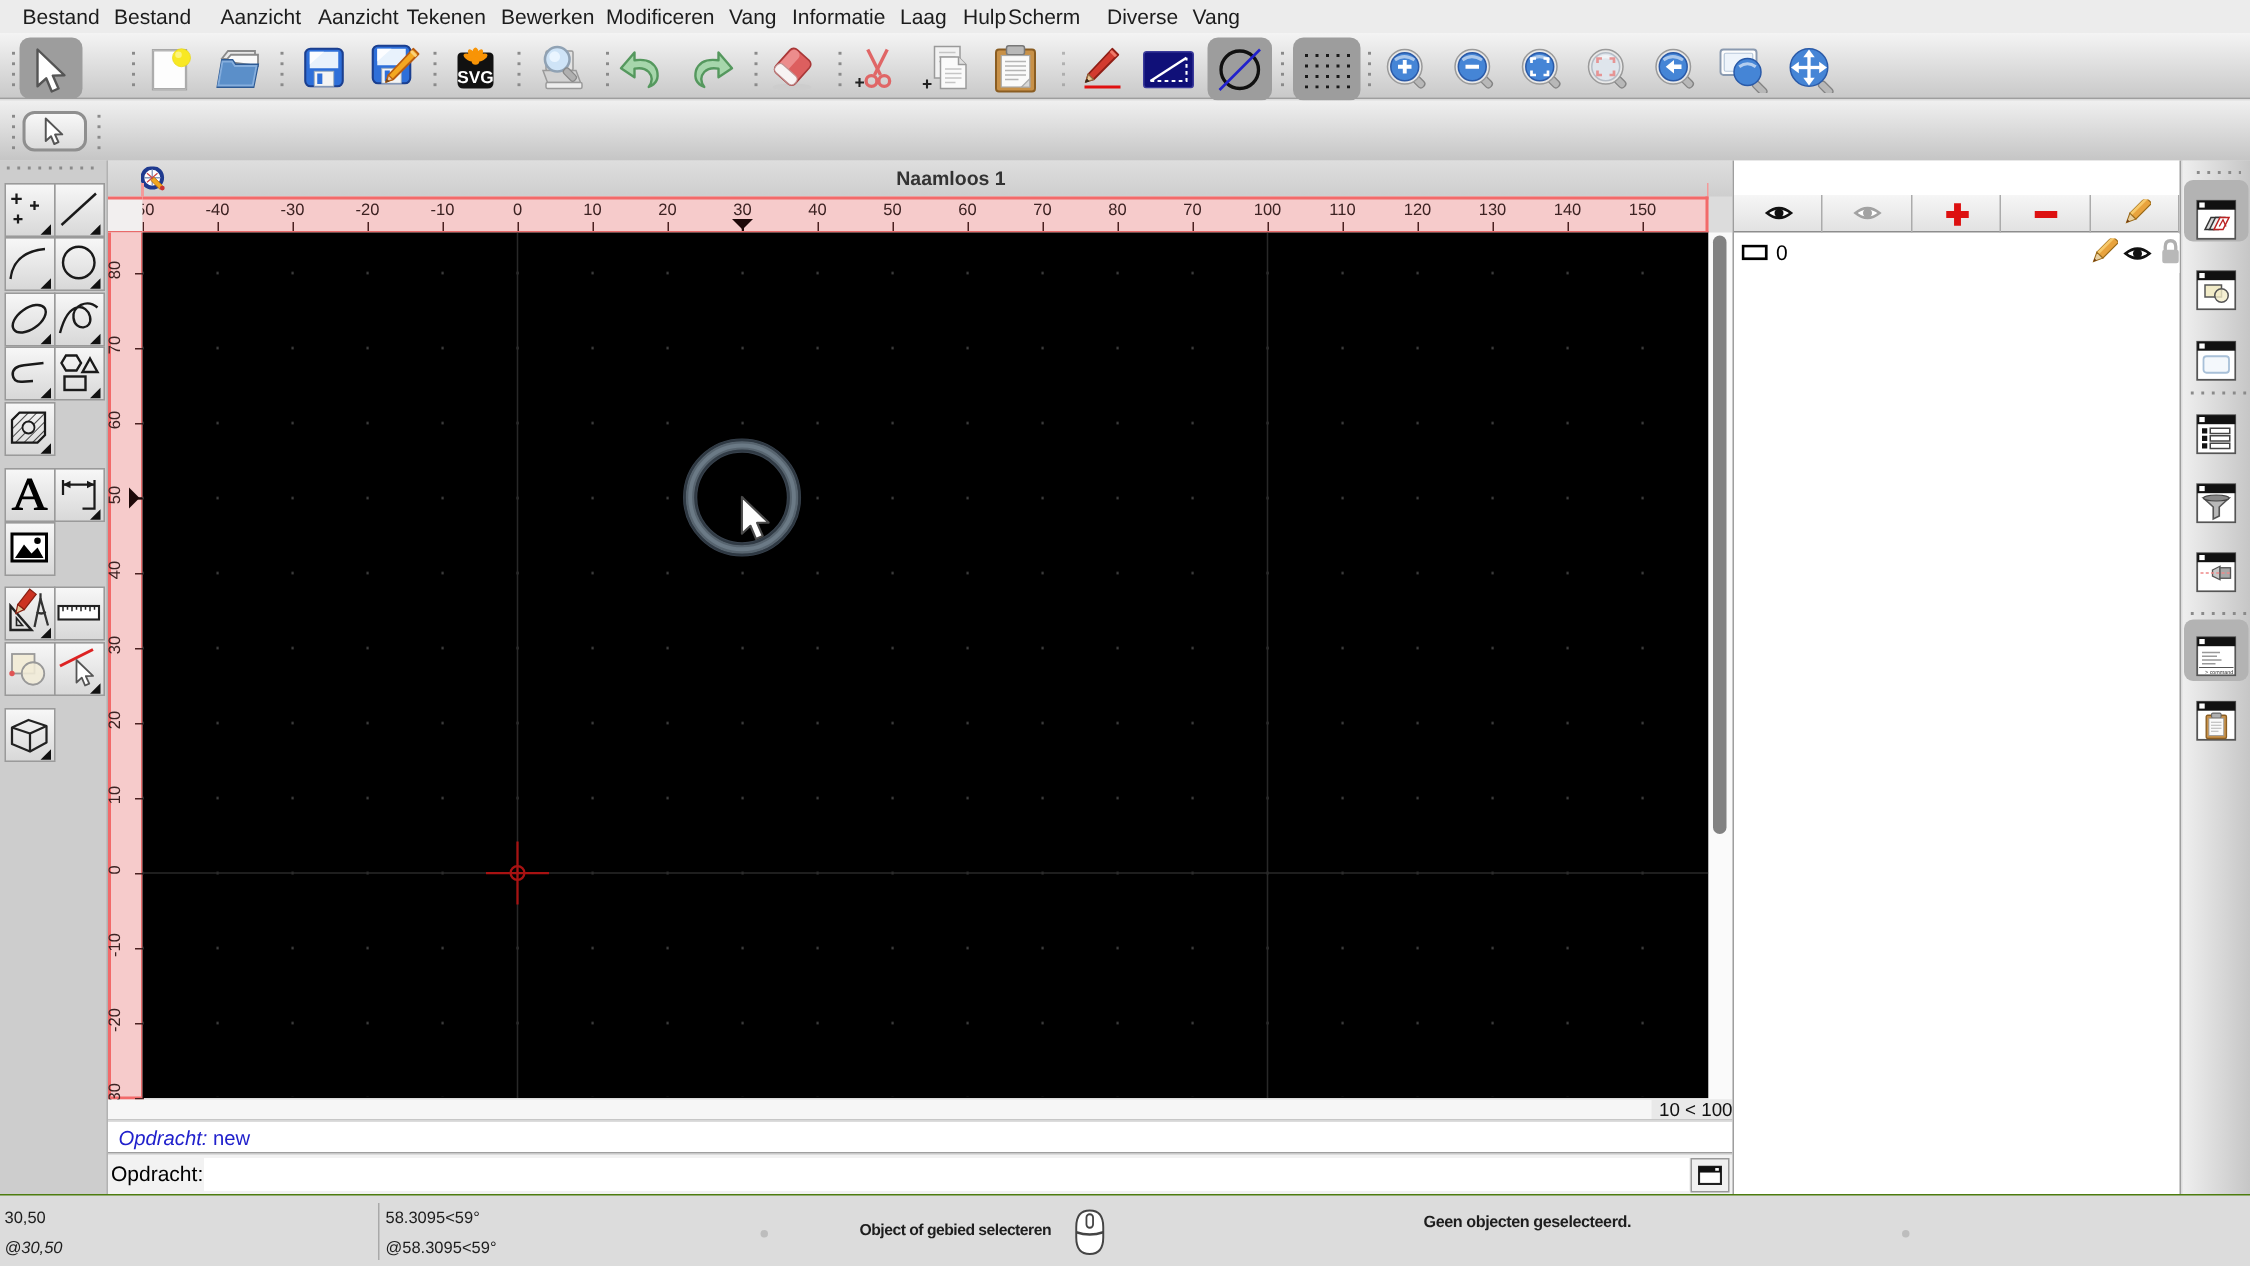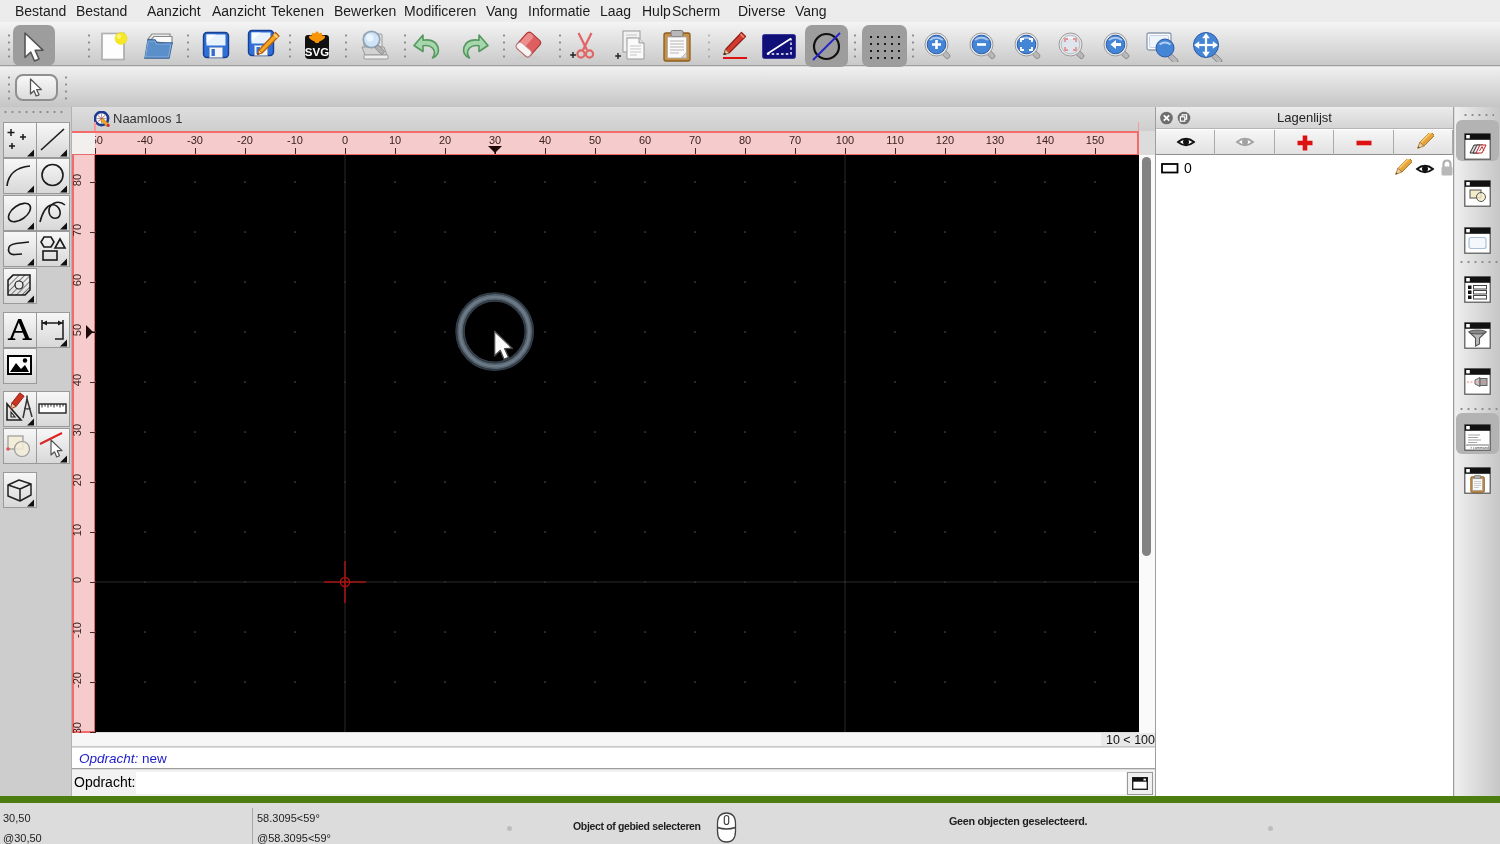--- a/index.html
+++ b/index.html
@@ -37,21 +37,21 @@
   
   #panel { left:1155px; top:107px; width:299px; height:689px; background:#fff; border-left:1px solid #9e9e9e; border-right:1px solid #9e9e9e; }
   #ptitle { position:absolute; left:0; top:0; width:297px; height:22px; background:linear-gradient(#ececec,#d4d4d4); border-bottom:1px solid #b5b5b5; font-size:13px; color:#222; }
   #ptools { position:absolute; left:0; top:23px; width:297px; height:25px; background:linear-gradient(#f6f6f6,#e2e2e2); border-bottom:1px solid #8d8d8d; }
   .pcell { position:absolute; top:0; width:59.4px; height:25px; border-right:1px solid #ababab; }
   #prow { position:absolute; left:0; top:49px; width:297px; height:26px; background:#fff; font-size:14px; color:#000; }
   
   #strip { left:1455px; top:107px; width:45px; height:689px; background:linear-gradient(90deg,#efefef,#c6c6c6); }
   .stripsel { position:absolute; left:1px; width:43px; height:41px; background:#b3b3b3; border-radius:6px; }
   
-  #statusbar { left:0; top:796px; width:1500px; height:48px; background:#dcdcdc; border-top:7px solid #4d7c0f; font-size:11px; color:#1e1e1e; }
+  #statusbar { left:0; top:796px; width:1500px; height:48px; background:#dcdcdc; border-top:1px solid #4d7c0f; font-size:11px; color:#1e1e1e; }
   #statusbar div { position:absolute; white-space:nowrap; }
 </style>
 </head>
 <body>
   <div id="menubar" class="abs">
     <span style="left:15px">Bestand</span>
     <span style="left:76px">Bestand</span>
     <span style="left:147px">Aanzicht</span>
     <span style="left:212px">Aanzicht</span>
     <span style="left:271px">Tekenen</span>
@@ -430,21 +430,21 @@
 <circle cx="7.5" cy="7.5" r="6.6" fill="#fff" stroke="#1f3a8f" stroke-width="2.6"></circle>
 <g stroke="#8899bb" stroke-width="0.9">
         <path d="M 7.5 2 V 13 M 2 7.5 H 13"></path>
       </g>
 <path d="M 4 4.5 L 11 10.5 M 11 4.5 L 4 10.5" stroke="#cc4444" stroke-width="0.8"></path>
 <rect x="8.2" y="7.6" width="8.5" height="3" rx="0.6" transform="rotate(45 9 8)" fill="#f0a81f" stroke="#c07010" stroke-width="0.6"></rect>
 <circle cx="14.2" cy="14.4" r="1.6" fill="#cc3333"></circle>
 </svg>
 <div style="position:absolute;left:22px;top:15px;width:1.5px;height:9px;background:#f49a9a;"></div>
 <div style="position:absolute;left:1065.5px;top:15px;width:1.5px;height:9px;background:#f49a9a;"></div>
-    <div style="position:absolute;left:41px;right:0;top:4px;">Naamloos 1</div>
+    <div style="position:absolute;left:41px;right:0;top:4px;text-align:center;font-weight:bold;">Naamloos 1</div>
   </div>
   <div id="corner" class="abs"></div>
   <div id="hruler" class="abs">
     <span class="rlab" style="left:-15px;top:1px;width:30px;text-align:center;">-50</span>
     <div class="rtick" style="left:0px;top:15px;width:1px;height:6px;"></div>
     <span class="rlab" style="left:35px;top:1px;width:30px;text-align:center;">-40</span>
     <div class="rtick" style="left:50px;top:15px;width:1px;height:6px;"></div>
     <span class="rlab" style="left:85px;top:1px;width:30px;text-align:center;">-30</span>
     <div class="rtick" style="left:100px;top:15px;width:1px;height:6px;"></div>
     <span class="rlab" style="left:135px;top:1px;width:30px;text-align:center;">-20</span>
@@ -558,32 +558,20 @@
     <div id="inputfield"></div>
     <div id="inputbtn">
       <svg style="position:absolute;left:4px;top:4px;" width="16" height="13" viewBox="0 0 16 13">
         <rect x="0.7" y="0.7" width="14.6" height="11.6" fill="#fff" stroke="#222" stroke-width="1.4"></rect>
         <rect x="0.7" y="0.7" width="14.6" height="4" fill="#111"></rect>
         <rect x="11.5" y="1.7" width="2.4" height="1.8" fill="#fff"></rect>
       </svg>
     </div>
   </div>
   <div id="panel" class="abs">
-    <div id="ptitle">
-      <svg style="position:absolute;left:2px;top:0px;" width="36" height="22">
-        <circle cx="8.5" cy="11" r="6.3" fill="#6e6e6e"></circle>
-        <path d="M 5.8 8.3 L 11.2 13.7 M 11.2 8.3 L 5.8 13.7" stroke="#fff" stroke-width="1.8"></path>
-<circle cx="26" cy="11" r="6.3" fill="#6e6e6e"></circle>
-        <g fill="none" stroke="#fff" stroke-width="1.2">
-          <rect x="24.2" y="7.8" width="4.4" height="4.4"></rect>
-          <rect x="22.4" y="9.8" width="4.4" height="4.4" fill="#6e6e6e"></rect>
-        </g>
-      </svg>
-      <div style="position:absolute;left:0;right:0;top:3px;text-align:center;">Lagenlijst</div>
-    </div>
     <div id="ptools">
       <div class="pcell" style="left:0.0px;">
         <svg style="position:absolute;left:20px;top:5px;" width="20" height="14">
           <path d="M 2 7 Q 10 0.5 18 7 Q 10 13.5 2 7 Z" fill="#fff" stroke="#111" stroke-width="1.8"></path>
           <circle cx="10" cy="7" r="3" fill="#111"></circle>
         </svg>
       </div>
       <div class="pcell" style="left:59.4px;">
         <svg style="position:absolute;left:20px;top:5px;" width="20" height="14">
           <path d="M 2 7 Q 10 0.5 18 7 Q 10 13.5 2 7 Z" fill="#fff" stroke="#a2a2a2" stroke-width="1.8"></path>
@@ -715,21 +703,21 @@
         <rect x="4.4" y="0.4" width="6.3" height="3.2" rx="0.8" fill="#b0b0b0" stroke="#666" stroke-width="0.7"></rect>
         <rect x="2.6" y="3.8" width="9.9" height="11.6" fill="#fafafa" stroke="#999" stroke-width="0.6"></rect>
         <g stroke="#b5b5b5" stroke-width="0.7">
           <path d="M 4 6.5 h7 M 4 8.5 h7 M 4 10.5 h7 M 4 12.5 h5"></path>
         </g>
       </g>
     </svg>
   </div>
   <div id="statusbar" class="abs">
     <div style="left:3px;top:9px;">30,50</div>
-    <div style="left:3px;top:29px;">@30,50</div>
+    <div style="left:3px;top:29px;font-style:italic;">@30,50</div>
     <div style="left:252px;top:5px;width:1px;height:38px;background:#a9a9a9;"></div>
     <div style="left:257px;top:9px;">58.3095&lt;59°</div>
     <div style="left:257px;top:29px;">@58.3095&lt;59°</div>
     <div style="left:573px;top:17px;font-weight:600;font-size:10.5px;letter-spacing:-0.35px;">Object of gebied selecteren</div>
     <div style="left:949px;top:12px;font-weight:600;font-size:10.8px;letter-spacing:-0.3px;">Geen objecten geselecteerd.</div>
     <svg style="left:716px;top:9px;position:absolute;" width="21" height="31" viewBox="0 0 21 31">
 <path d="M 10.5 1 Q 19.5 1 19.5 12 L 19.5 19 Q 19.5 30 10.5 30 Q 1.5 30 1.5 19 L 1.5 12 Q 1.5 1 10.5 1 Z" fill="#fff" stroke="#444" stroke-width="1.3"></path>
 <path d="M 1.5 15.5 Q 10.5 18.5 19.5 15.5" fill="none" stroke="#444" stroke-width="1.6"></path>
 <rect x="8.3" y="3.5" width="4.4" height="9" rx="2.2" fill="#fff" stroke="#444" stroke-width="1.2"></rect>
 </svg>

